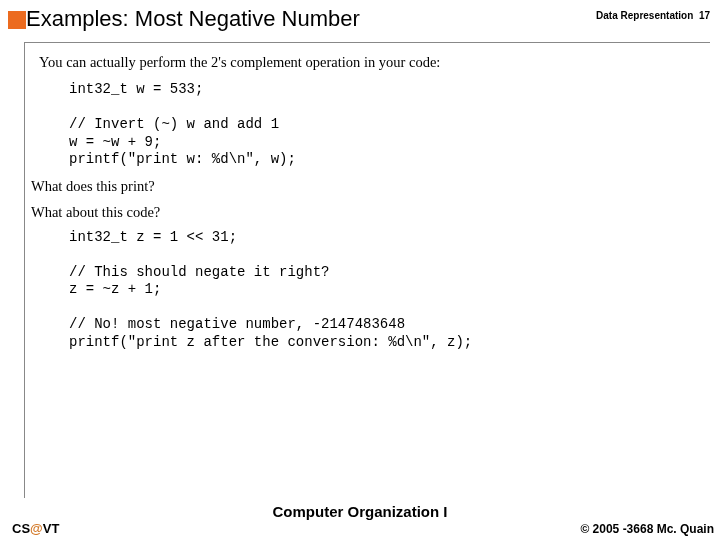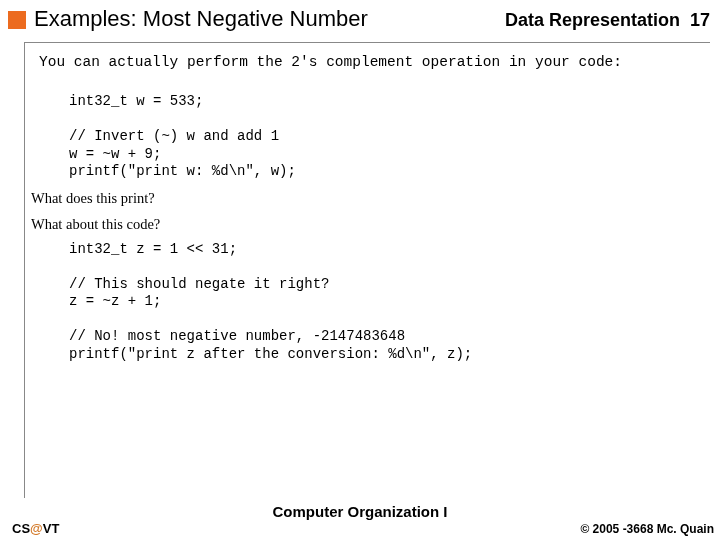--- a/index.html
+++ b/index.html
@@ -13,56 +13,55 @@
   }
   .header {
     display: flex;
     align-items: flex-start;
     justify-content: space-between;
     padding: 6px 10px 4px 8px;
   }
   .title-group {
     display: flex;
     align-items: center;
-    gap: 8px;
   }
   .bullet-sq {
     width: 18px;
     height: 18px;
     background: #ec6b1f;
     flex-shrink: 0;
     margin-top: 2px;
   }
   .slide-title {
     font-family: Arial, Helvetica, sans-serif;
     font-size: 22px;
     font-weight: 400;
     color: #000;
   }
   .chapter {
     font-family: Arial, Helvetica, sans-serif;
-    font-size: 18px;
+    font-size: 10px;
     font-weight: bold;
     color: #000;
     white-space: nowrap;
     padding-top: 4px;
   }
   .content-box {
     margin: 6px 10px 0 24px;
     border: 1px solid #888;
     border-right: none;
     border-bottom: none;
     height: 456px;
     padding: 10px 10px 8px 14px;
     font-size: 14.5px;
     color: #000;
     line-height: 1.25;
     position: relative;
   }
-  .body-text { font-family: Liberation Mono, monospace; margin-bottom: 22px; }
+  .body-text { font-family: Liberation Serif, serif; margin-bottom: 10px; }
   .q-text { font-family: "Times New Roman", serif; margin: 8px 0 8px -8px; }
   .code {
     font-family: "Courier New", Courier, monospace;
     white-space: pre;
     font-size: 14px;
     margin-left: 30px;
     margin-bottom: 8px;
   }
   .code.output { margin-left: 20px; }
   .footer {

